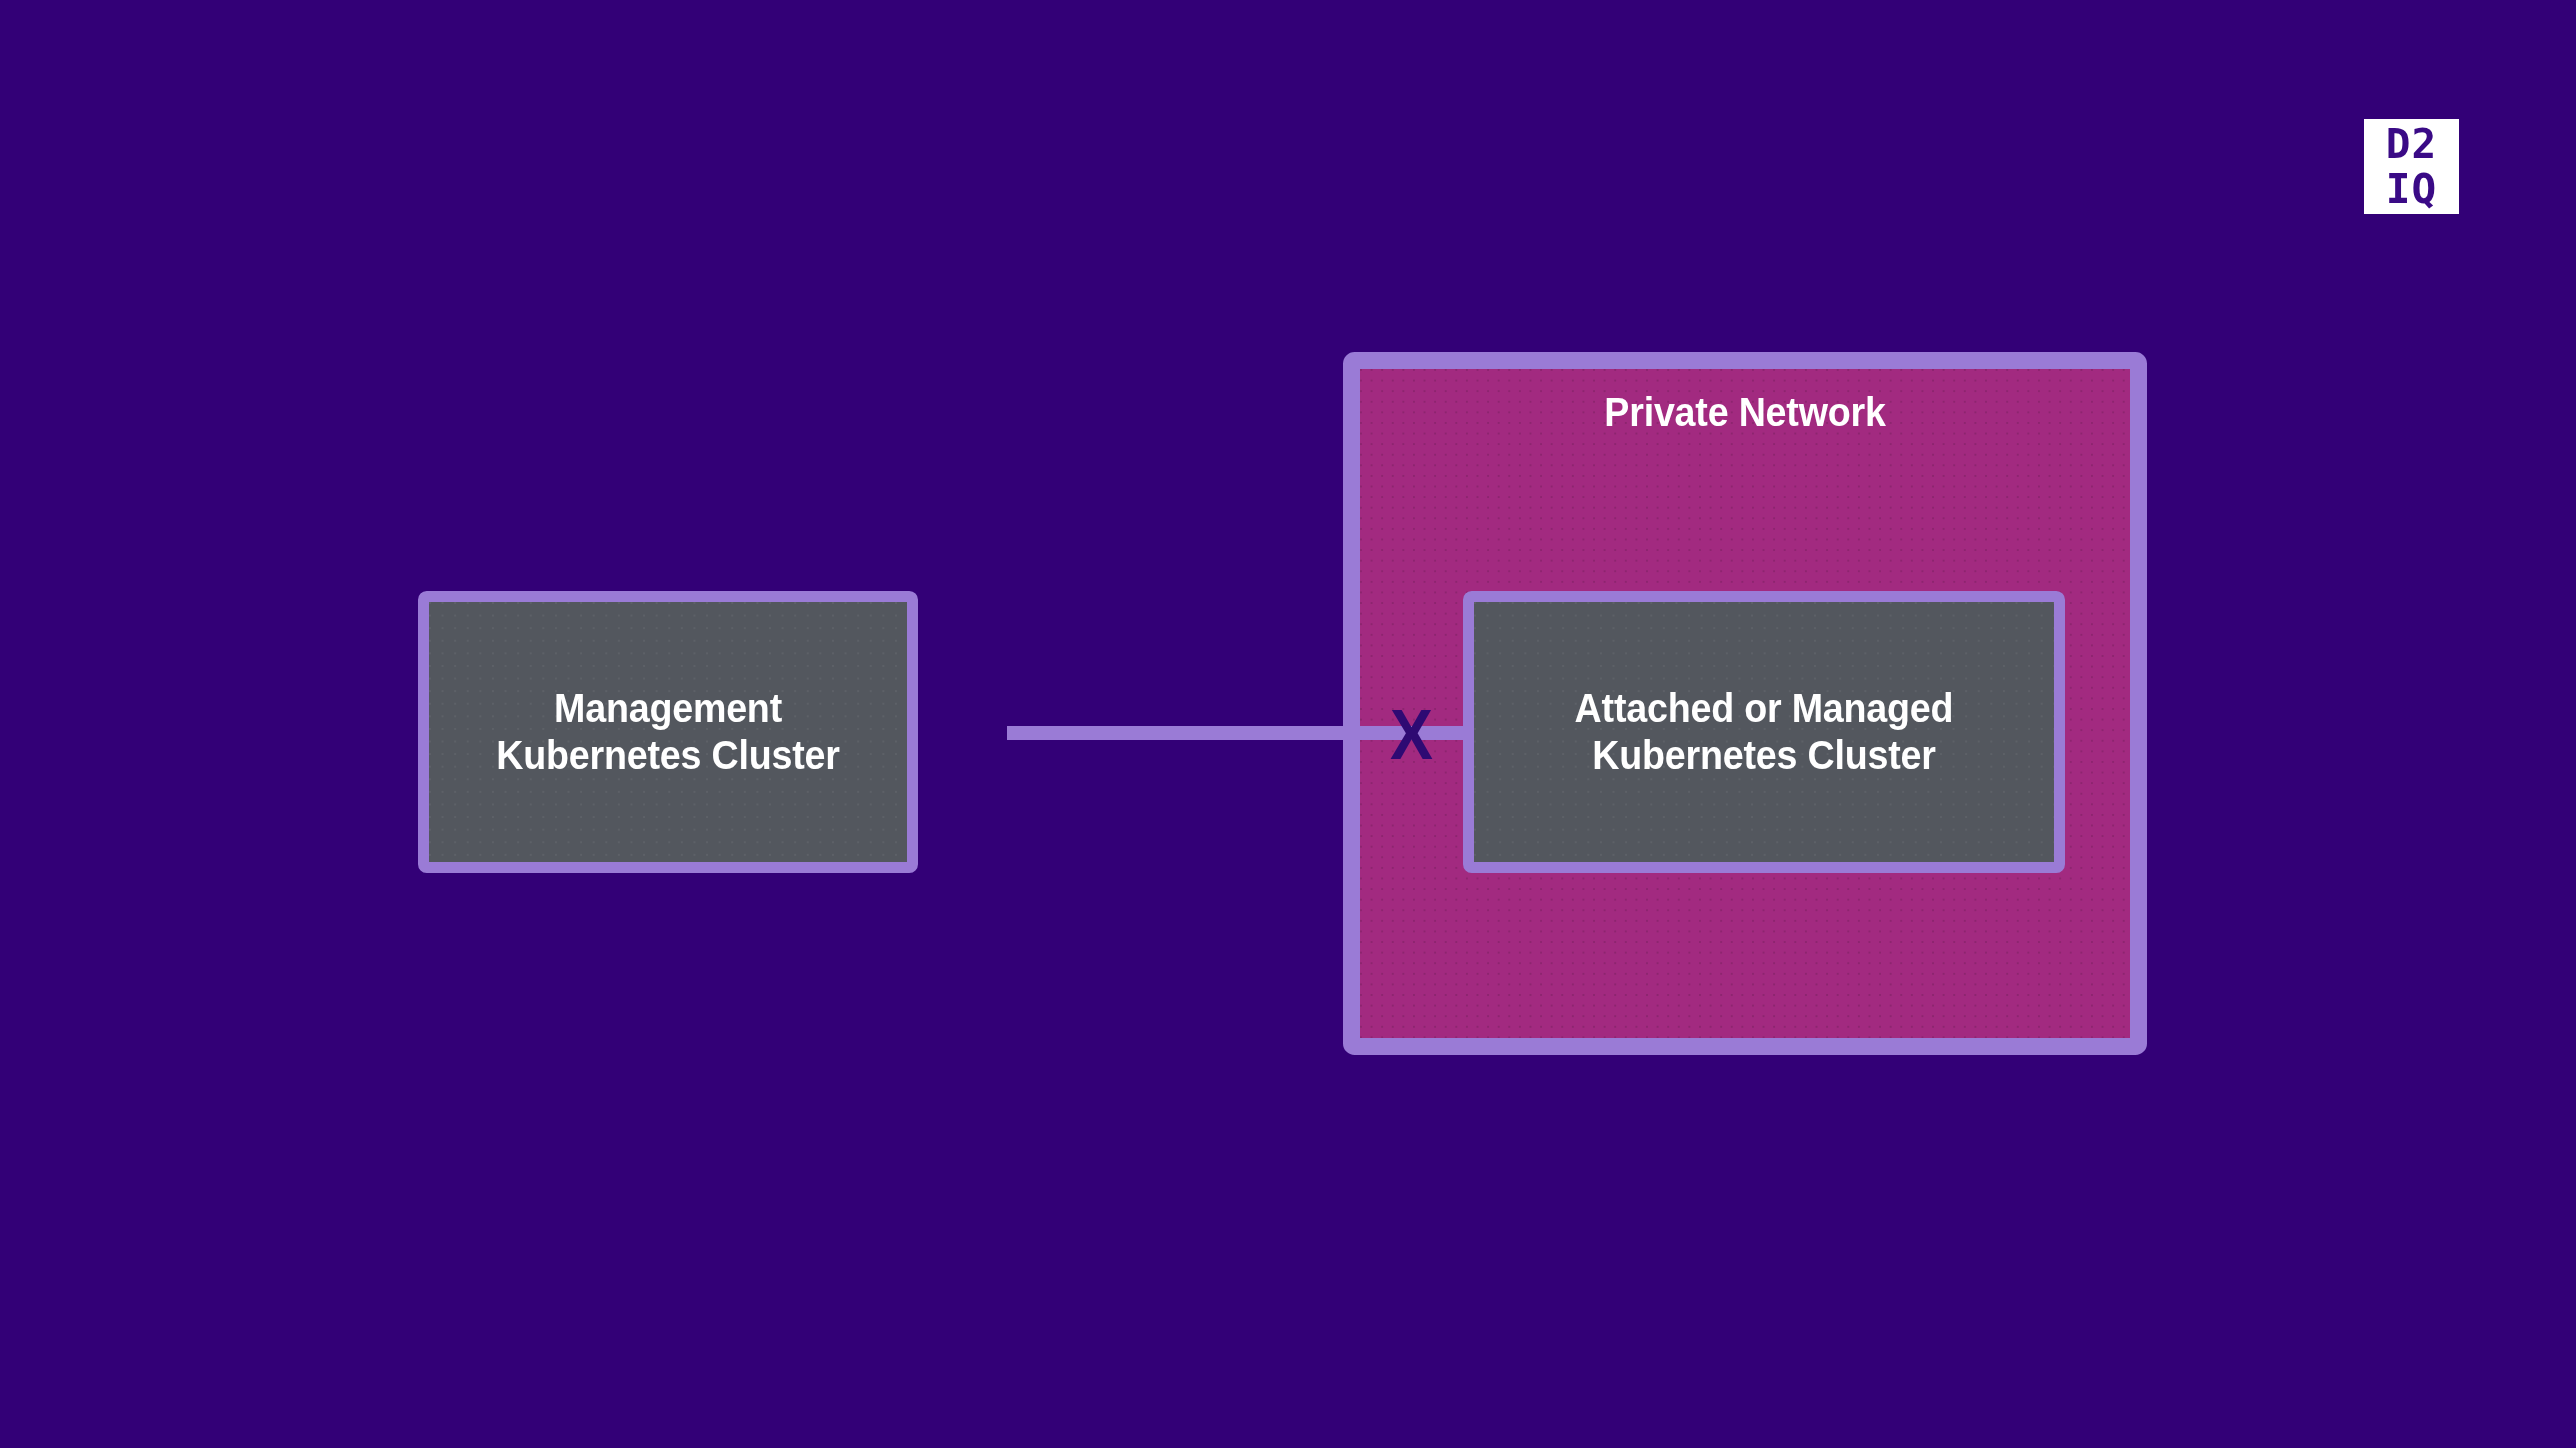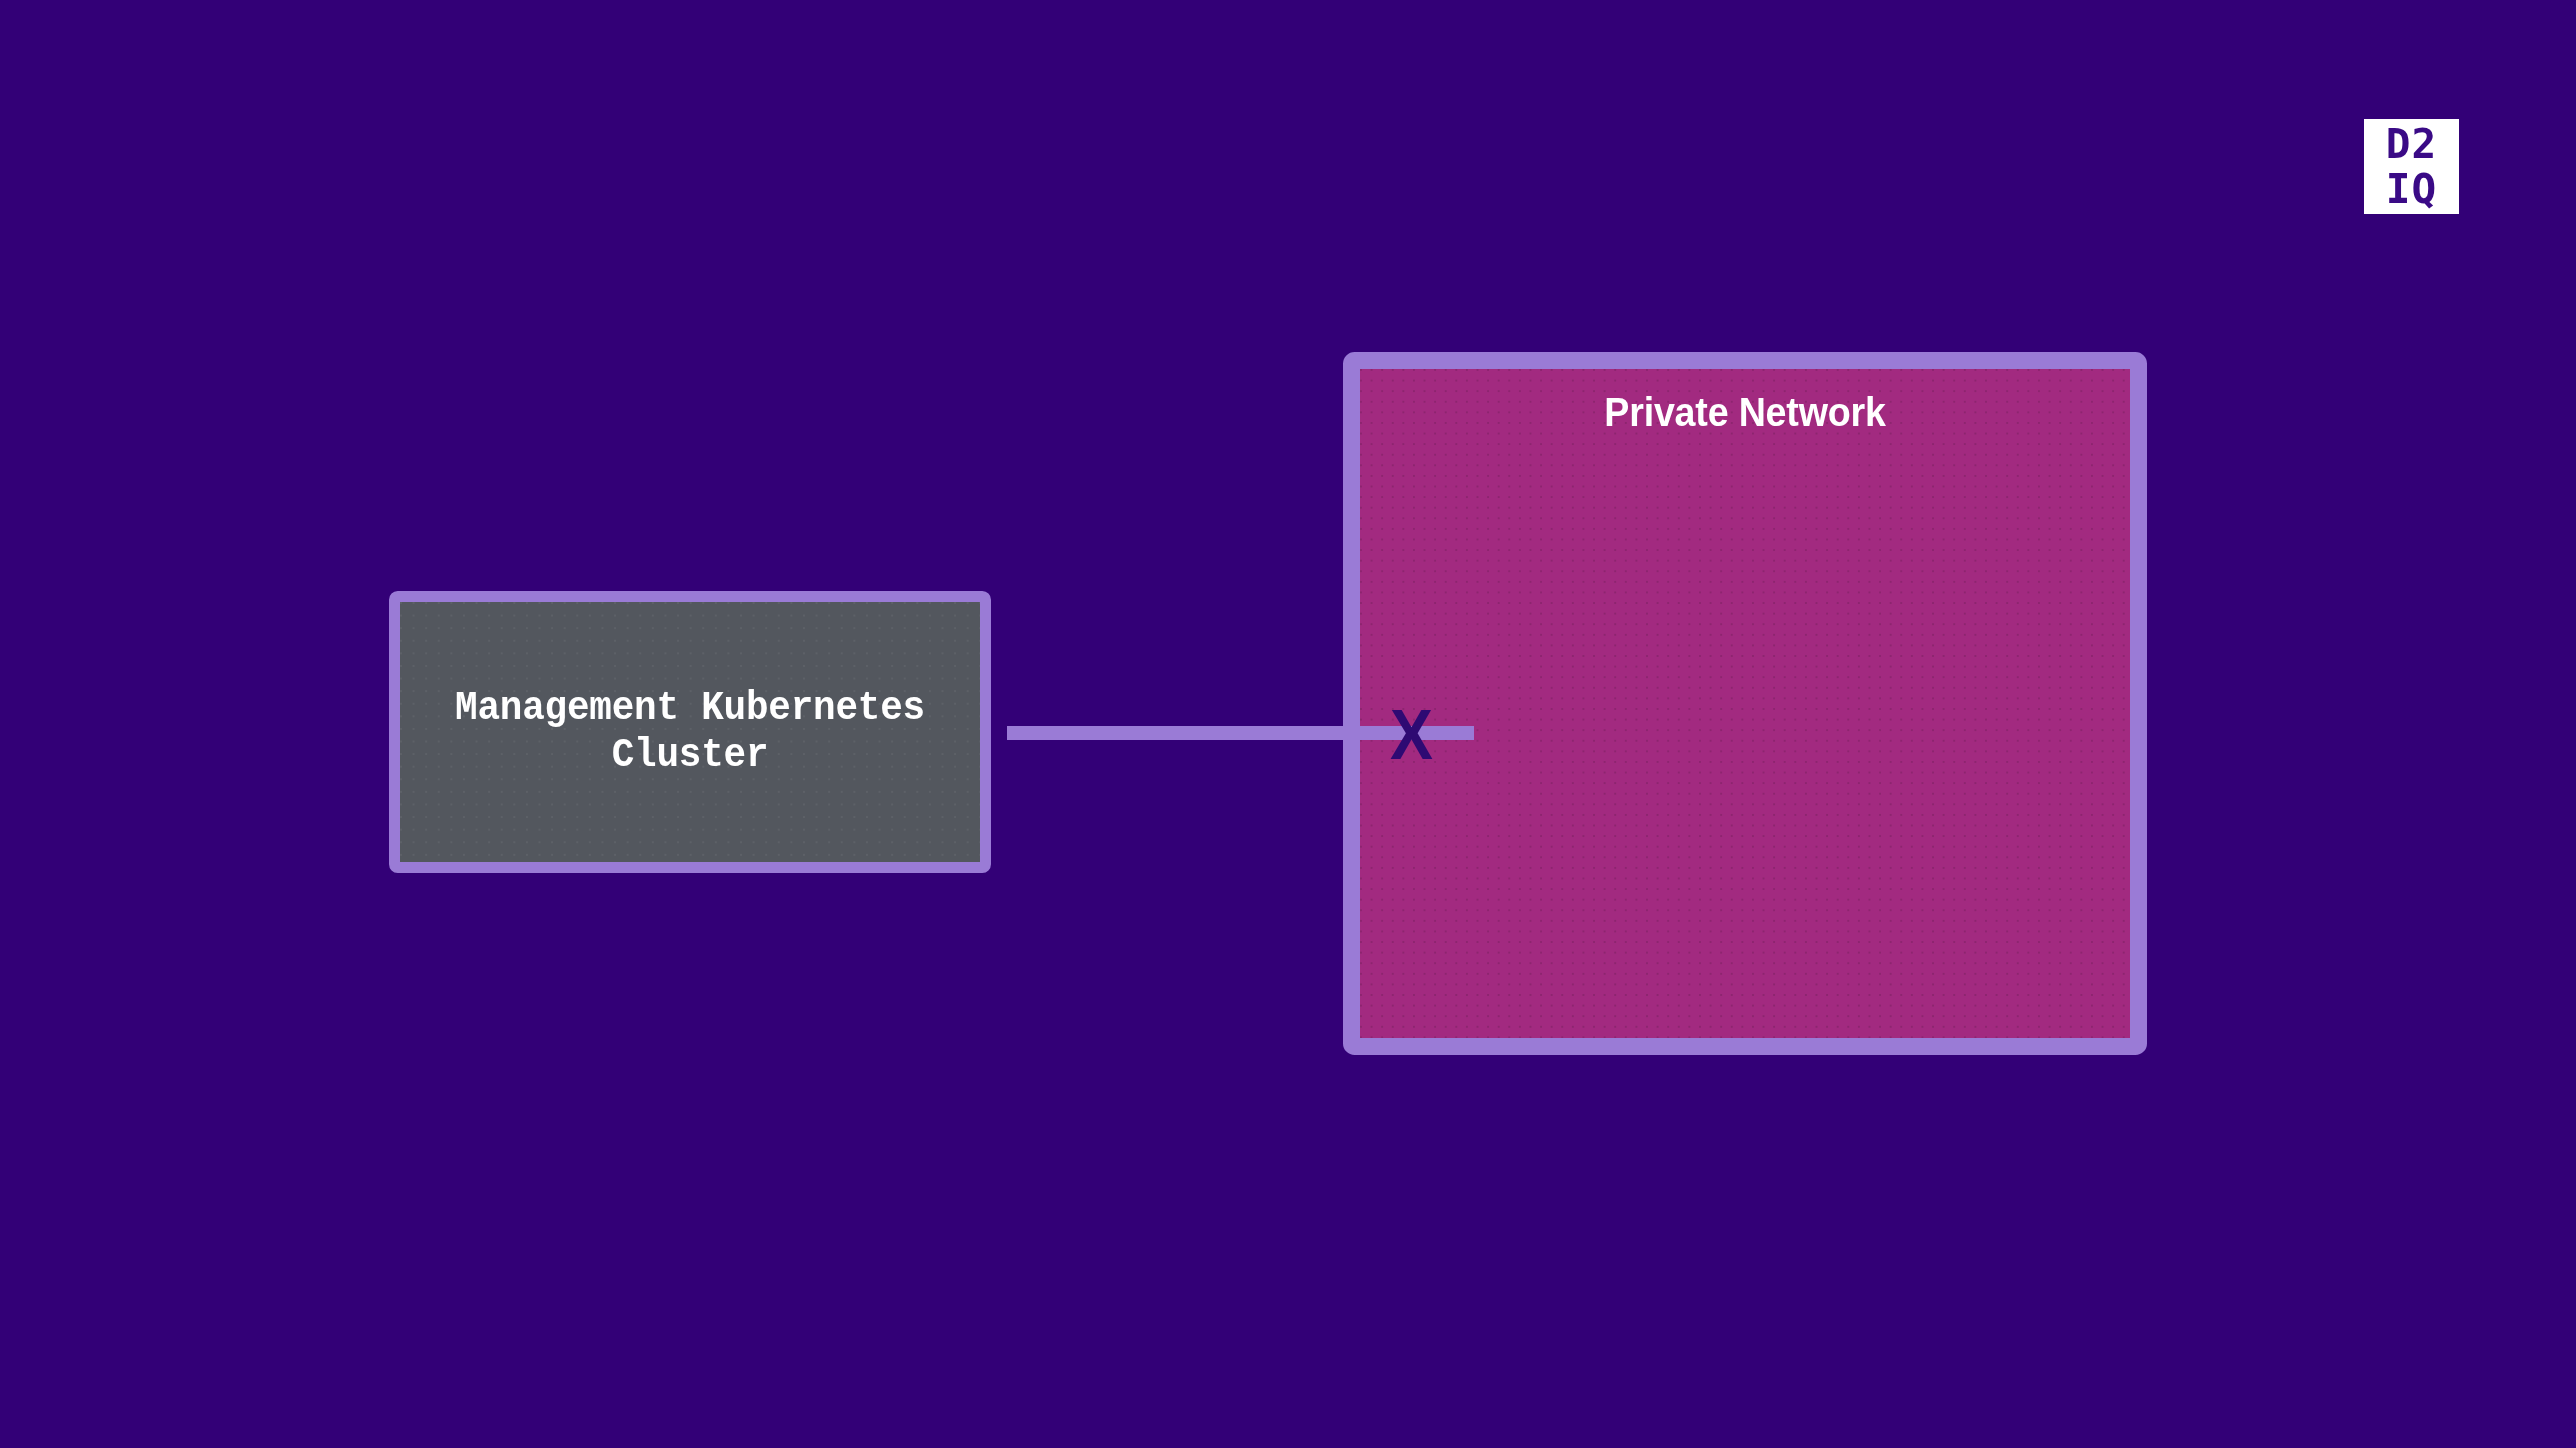--- a/index.html
+++ b/index.html
@@ -92,25 +92,24 @@
     color: #ffffff;
     font-size: 40px;
     font-weight: 700;
     line-height: 1.18;
     letter-spacing: -0.2px;
     transform: scaleX(0.94);
     padding: 0 9.7px;
   }
 
   #mgmt-cluster {
-    left: 389px;
+    left: 418px;
     top: 591px;
-    width: 602px;
+    width: 500px;
     height: 282px;
-    font-family: Liberation Mono, monospace;
   }
 
   #attached-cluster {
     left: 1463px;
     top: 591px;
     width: 602px;
     height: 282px;
   }
 
   
@@ -148,20 +147,23 @@
   <div id="private-network">
     <div id="private-network-title">Private Network</div>
   </div>
 
   <div id="connector-line"></div>
 
   <div id="mgmt-cluster" class="cluster-box">
     <span class="cluster-label">Management Kubernetes Cluster</span>
   </div>
 
+  <div id="attached-cluster" class="cluster-box">
+    <span class="cluster-label">Attached or Managed Kubernetes Cluster</span>
+  </div>
 
   <div id="blocked-marker">X</div>
 
   <div id="logo">
     <span class="logo-text">D2
 IQ</span>
   </div>
 
 </div>
 

